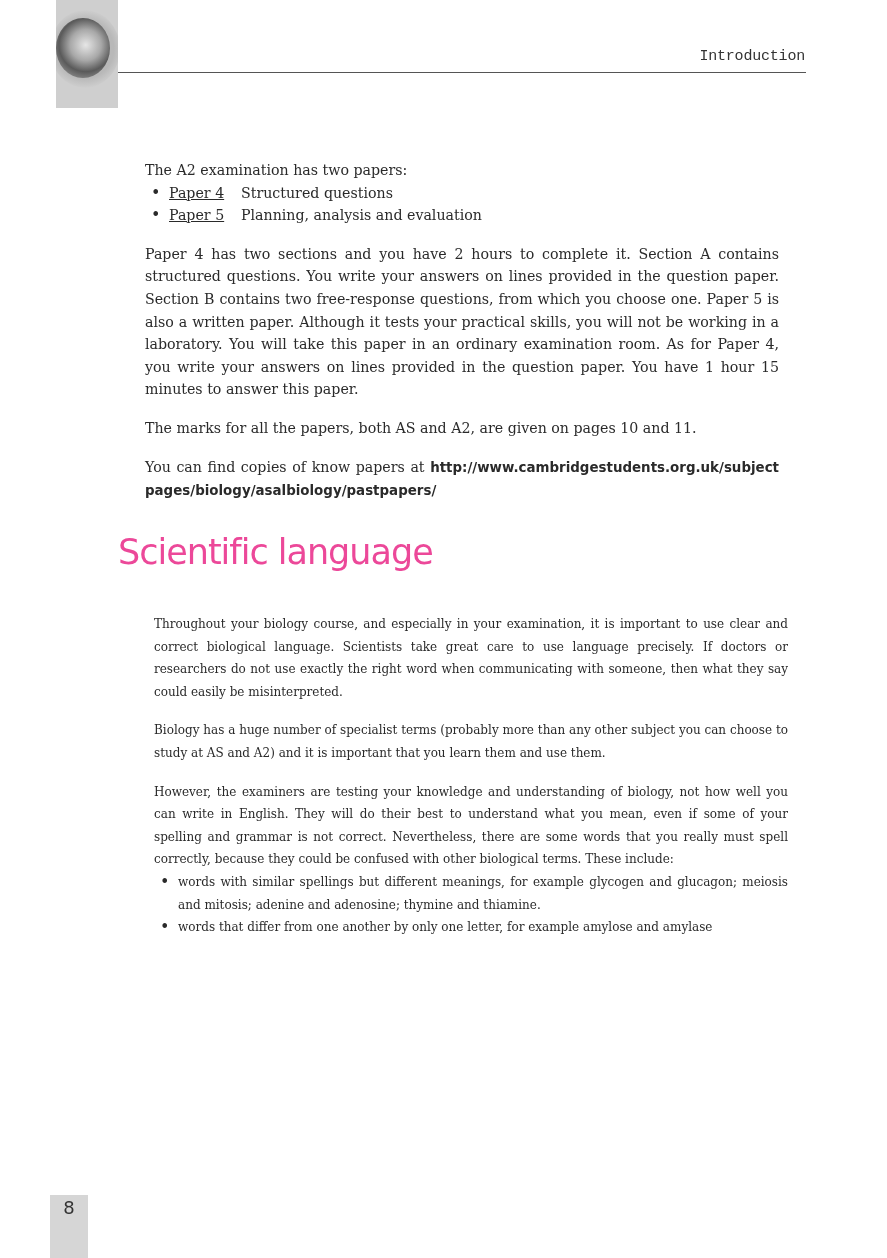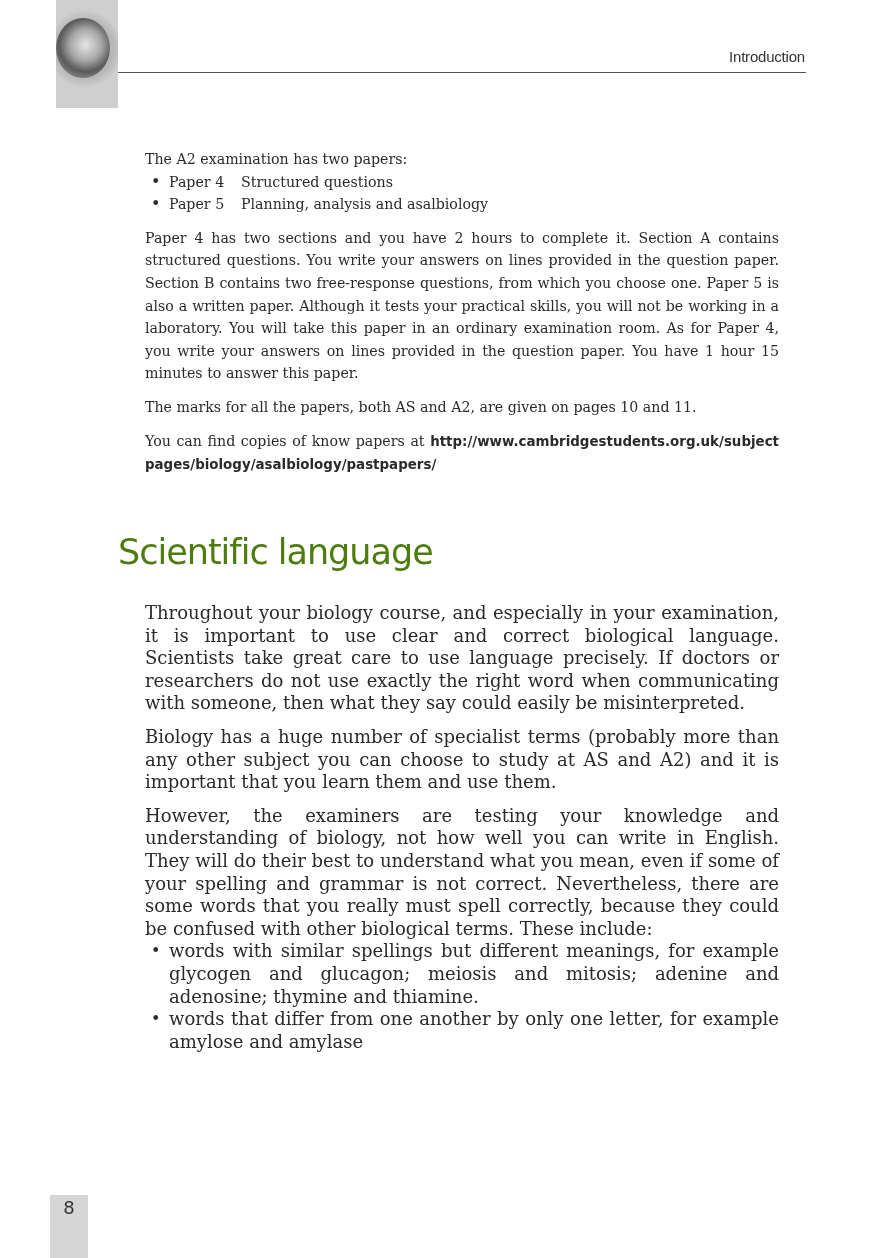--- a/index.html
+++ b/index.html
@@ -5,53 +5,53 @@
   html, body { margin: 0; padding: 0; background: #ffffff; }
   body { width: 887px; height: 1258px; position: relative; overflow: hidden;
          font-family: "DejaVu Serif", serif; color: #2a2a2a; }
   .tab-top { position: absolute; left: 56px; top: 0; width: 62px; height: 108px; background: #cfcfcf; }
   .globe { position: absolute; left: 56px; top: 10px; width: 62px; height: 80px; overflow: hidden; }
   .globe .halo { position: absolute; left: -6px; top: 0; width: 70px; height: 78px; border-radius: 50%;
                  background: radial-gradient(circle, #b8b8b8 55%, #cfcfcf 75%); }
   .globe .ball { position: absolute; left: 0; top: 8px; width: 54px; height: 60px; border-radius: 50%;
                  background: radial-gradient(circle at 55% 45%, #e6e6e6 0%, #a8a8a8 35%, #5a5a5a 60%, #8a8a8a 80%, #444 100%); }
   .header-rule { position: absolute; left: 118px; top: 72px; width: 688px; height: 1px; background: #555; }
-  .header-title { position: absolute; right: 82px; top: 48px; font-family: Liberation Sans, sans-serif;
+  .header-title { position: absolute; right: 82px; top: 48px; font-family: Liberation Mono, monospace;
                   font-size: 15px; color: #333; letter-spacing: -0.2px; }
   .content { position: absolute; left: 145px; top: 143px; width: 634px; font-size: 14.2px; line-height: 22.6px; }
-  p { margin: 5px 0 11px 0; text-align: justify; }
+  p { margin: 16px 0 11px 0; text-align: justify; }
   ul { margin: 0 0 11px 0; padding: 0; list-style: none; }
   li { position: relative; padding-left: 24px; text-align: justify; }
   li::before { content: "•"; position: absolute; left: 6px; top: 0; font-size: 16px; }
-  .pl { display: inline-block; width: 72px; }
+  .pl { display: inline-block; width: 72px; text-decoration: underline; }
   .url { font-family: "DejaVu Sans", sans-serif; font-weight: bold; font-size: 13.4px; }
   .section-heading { position: absolute; left: 118px; top: 532px; margin: 0; font-family: "DejaVu Sans", sans-serif;
-                     font-weight: normal; font-size: 35px; color: #4d7c0f; letter-spacing: -1px; }
-  .content2 { position: absolute; left: 145px; top: 597px; width: 634px; font-size: 18px; line-height: 22.6px; }
+                     font-weight: normal; font-size: 35px; color: #ec4899; letter-spacing: -1px; }
+  .content2 { position: absolute; left: 154px; top: 597px; width: 634px; font-size: 12px; line-height: 22.6px; }
   .tab-bottom { position: absolute; left: 50px; top: 1195px; width: 38px; height: 63px; background: #d6d6d6; }
   .page-number { position: absolute; left: 50px; top: 1197px; width: 38px; text-align: center;
                  font-family: "DejaVu Sans", sans-serif; font-size: 18px; color: #333; }
   em { font-style: italic; }
 </style>
 </head>
 <body>
 
 <div class="tab-top"></div>
 <div class="globe">
   <div class="halo"></div>
   <div class="ball"></div>
 </div>
 <div class="header-rule"></div>
 <div class="header-title">Introduction</div>
 
 <div class="content">
   <p style="margin-bottom:0">The A2 examination has two papers:</p>
   <ul>
     <li><span class="pl">Paper 4</span><span>Structured questions</span></li>
-    <li><span class="pl">Paper 5</span><span>Planning, analysis and asalbiology</span></li>
+    <li><span class="pl">Paper 5</span><span>Planning, analysis and evaluation</span></li>
   </ul>
   <p>Paper 4 has two sections and you have 2 hours to complete it. Section A contains structured questions. You write your answers on lines provided in the question paper. Section B contains two free-response questions, from which you choose one. Paper 5 is also a written paper. Although it tests your practical skills, you will not be working in a laboratory. You will take this paper in an ordinary examination room. As for Paper 4, you write your answers on lines provided in the question paper. You have 1 hour 15 minutes to answer this paper.</p>
   <p>The marks for all the papers, both AS and A2, are given on pages 10 and 11.</p>
   <p><span>You can find copies of know papers at </span><span class="url" style="word-break: break-all;">http://www.cambridgestudents.org.uk/subjectpages/biology/asalbiology/pastpapers/</span></p>
 </div>
 
 <h2 class="section-heading">Scientific language</h2>
 
 <div class="content2">
   <p>Throughout your biology course, and especially in your examination, it is important to use clear and correct biological language. Scientists take great care to use language precisely. If doctors or researchers do not use exactly the right word when communicating with someone, then what they say could easily be misinterpreted.</p>

